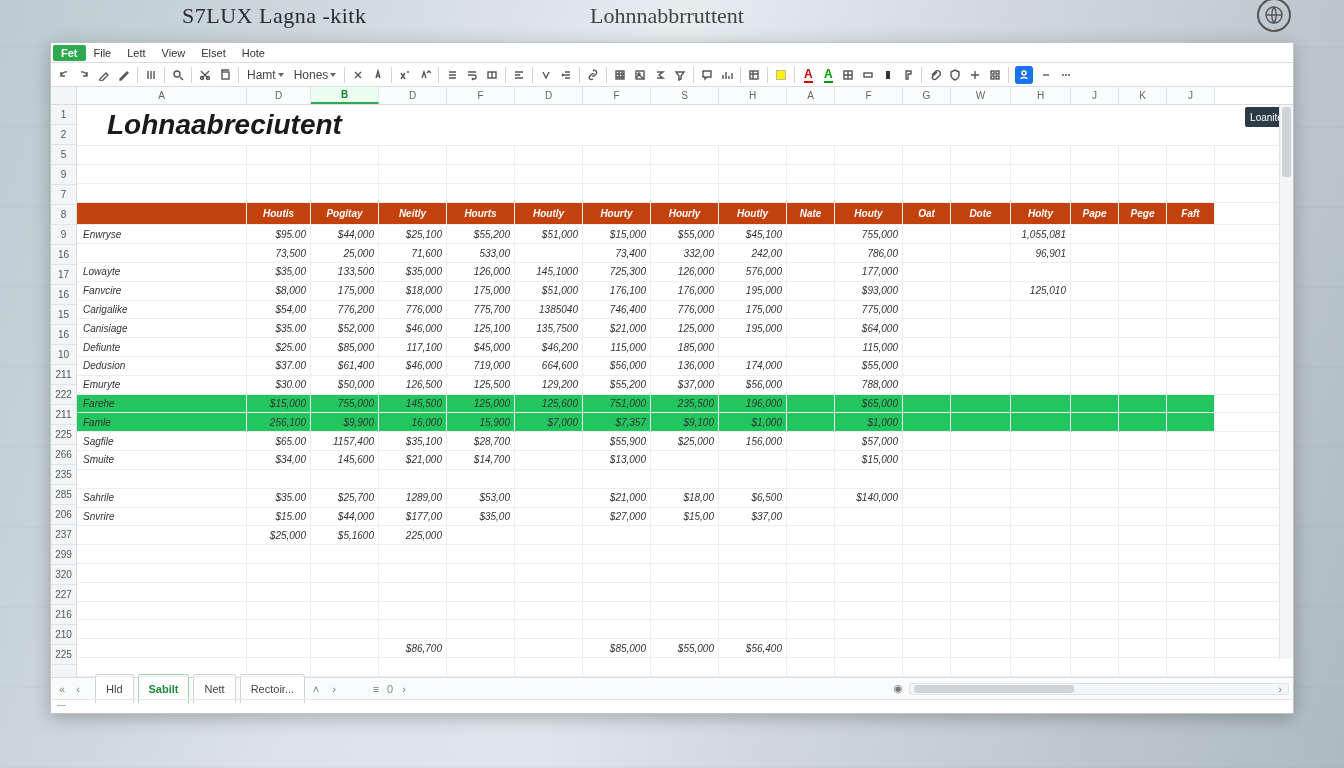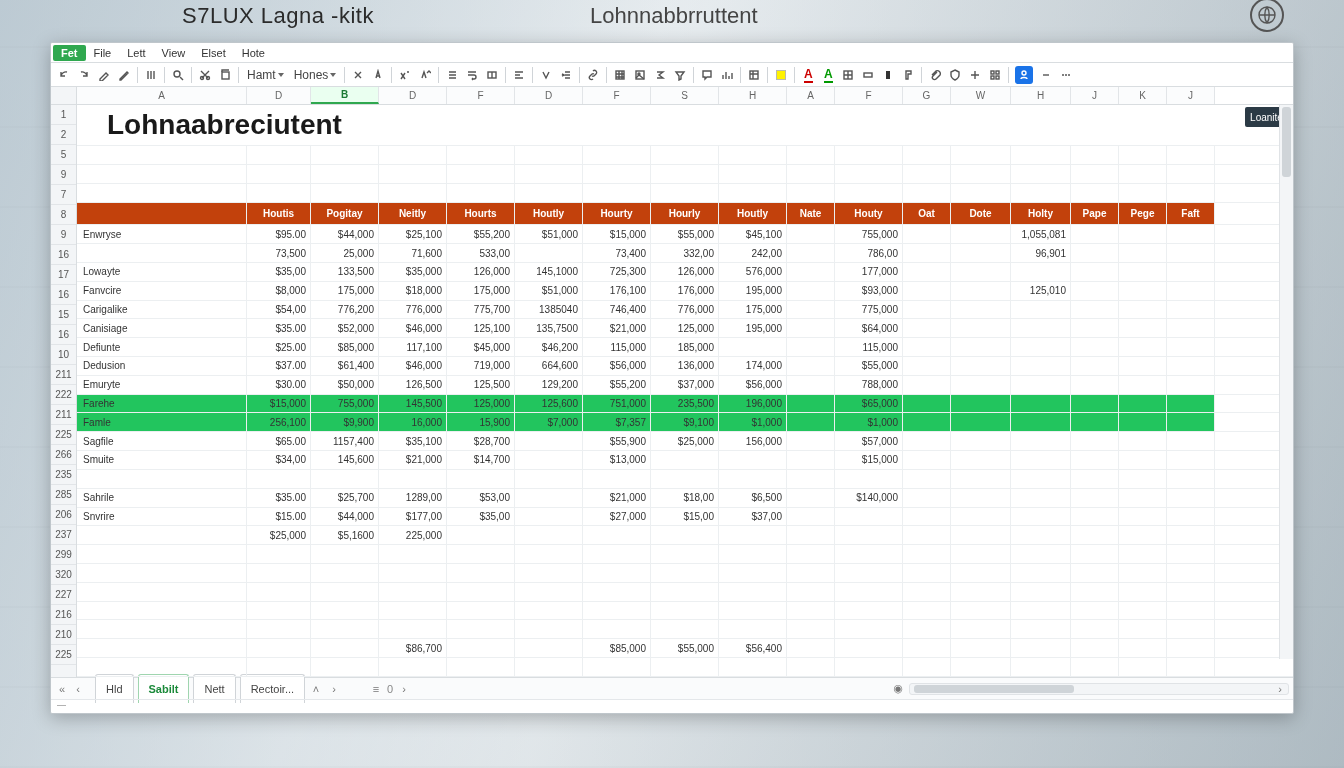--- a/index.html
+++ b/index.html
@@ -18,20 +18,21 @@
       linear-gradient(100deg, rgba(180,195,205,.6), rgba(230,235,238,.3) 45%, rgba(160,175,185,.5)),
       repeating-linear-gradient(0deg, rgba(0,0,0,.03) 0 2px, transparent 2px 80px);
   }
   
   .topbar {
     position: absolute; top: 0; left: 0; right: 12px;
     height: 32px;
     display: flex; align-items: center;
     padding: 0 12px;
     color: #333;
+    font-family: Liberation Serif, serif;
   }
   .topbar .title-a { margin-left: 170px; font-size: 22px; font-weight: 400; letter-spacing: .5px; color:#2b2b2b;}
   .topbar .title-b { position:absolute; left:590px; font-size: 22px; color:#444; }
   .topbar .rightcluster { margin-left: auto; display:flex; align-items:flex-start; gap:14px;flex-direction:column; }
   .topbar .infotext { font-size: 11px; line-height: 1.1; color:#4a4a4a; text-align:left;}
   .roundicon {
     width: 34px; height: 34px; border-radius: 50%;
     border: 2px solid #555; display:flex; align-items:center; justify-content:center;
   }
   .sqicon { width:26px; height:26px; border:2px solid #555; display:flex; align-items:center; justify-content:center; }
@@ -86,21 +87,21 @@
   .namerow .corner { width: 26px; border-right:1px solid #d9dde0; background:#f3f5f7;}
   .namerow .colhd { border-right:1px solid #e2e5e8; background:#fbfcfd; color:#666;
     display:flex;align-items:center;justify-content:center;}
   .namerow .colhd.active { background:#eafff0; border-bottom:2px solid #2fa84f; color:#1b7a34; font-weight:600;}
 
   
   .gridwrap { flex:1; display:flex; overflow:hidden; position:relative;}
   .rowhds { width:26px; background:#f3f5f7; border-right:1px solid #d9dde0; display:flex; flex-direction:column;}
   .rowhd  { height:20px; border-bottom:1px solid #e2e5e8; display:flex;align-items:center;justify-content:center; font-size:10px; color:#555;}
   .grid   { flex:1; display:flex; flex-direction:column; position:relative; overflow:hidden;}
-  .row    { height:20px; display:flex; border-bottom:1px solid #eceff1;}
+  .row    { height:20px; display:flex; border-bottom:1px solid #eceff1;font-style:italic;}
   .cell   { border-right:1px solid #eceff1; display:flex; align-items:center; padding:0 4px; font-size:10px; color:#333; overflow:hidden; white-space:nowrap;}
   .cell.num { justify-content:flex-end; font-variant-numeric: tabular-nums;}
   .cell.name { justify-content:flex-start; padding-left:6px;}
   .titlecell { font-size:28px; font-weight:700; color:#1a1a1a; padding-left:30px;}
   .hdrow .cell { background:#c2410c; color:#fff; font-weight:600; justify-content:center;}
   .hlrow .cell { background:#22c55e; }
   
   .c-A{width:170px;} .c-B{width:64px;} .c-C{width:68px;} .c-D{width:68px;}
   .c-E{width:68px;} .c-F{width:68px;} .c-G{width:68px;} .c-H{width:68px;}
   .c-I{width:68px;} .c-J{width:48px;} .c-K{width:68px;} .c-L{width:48px;}

